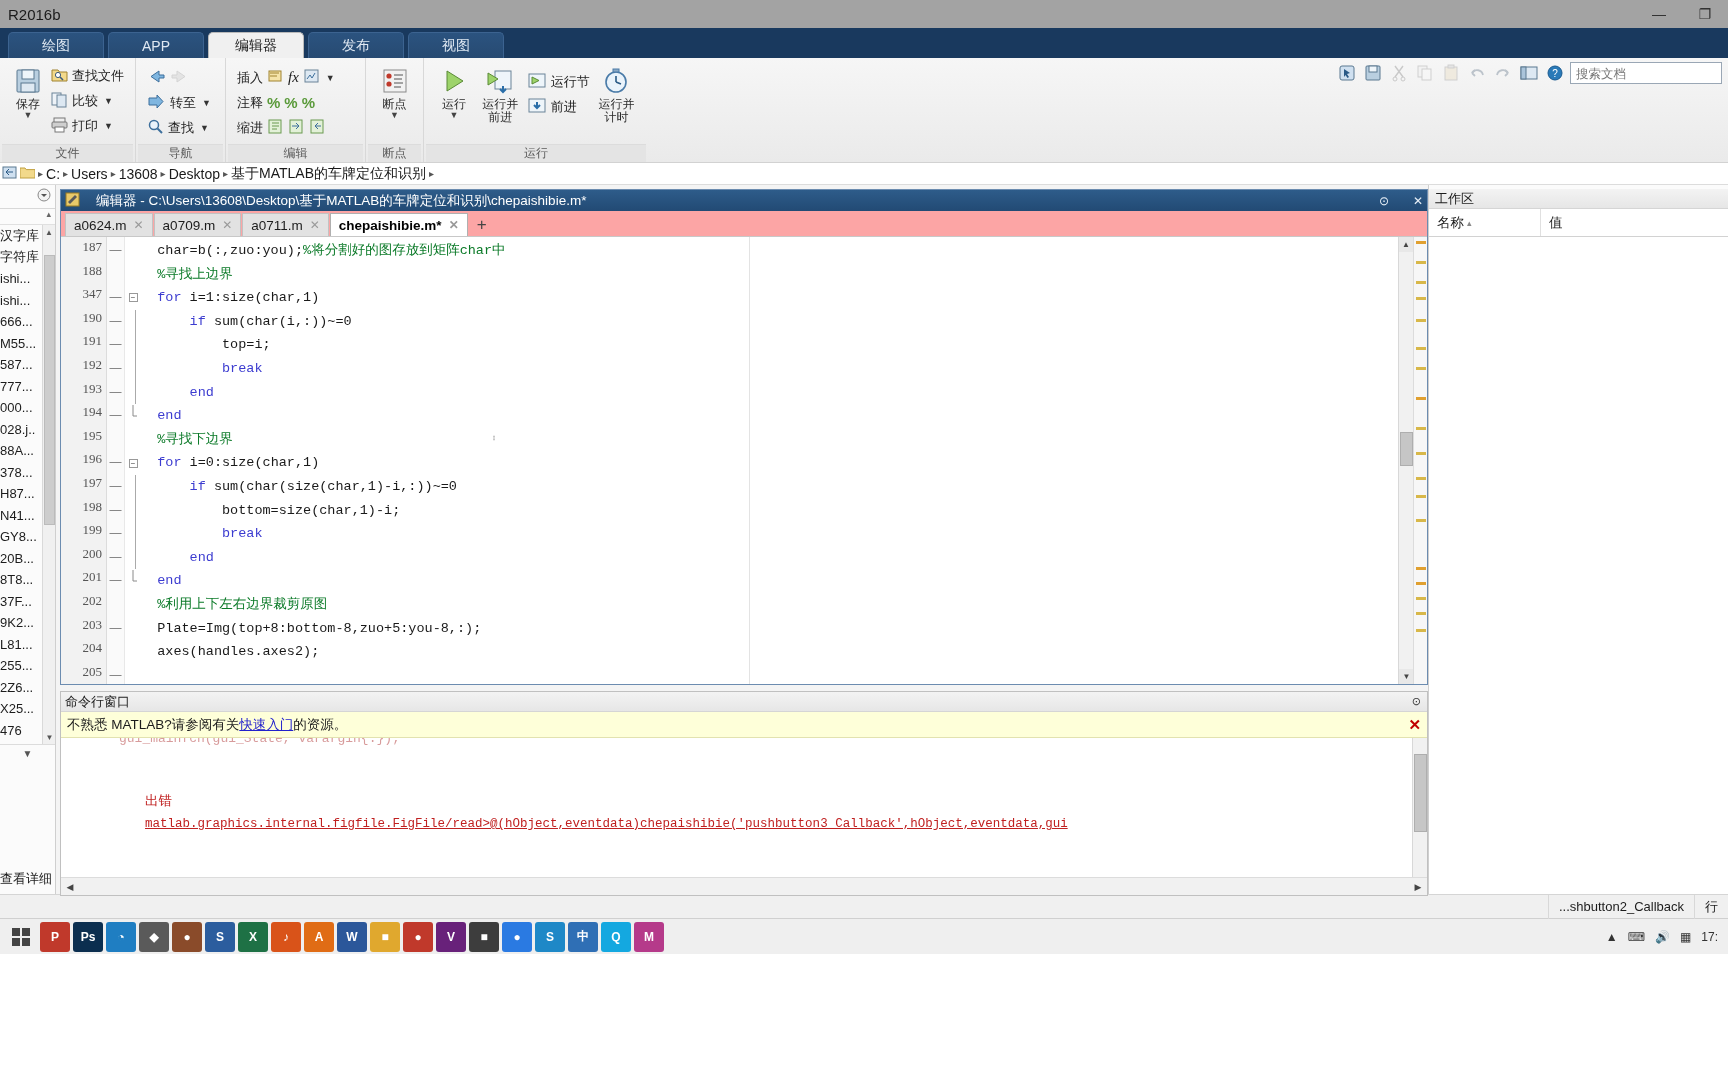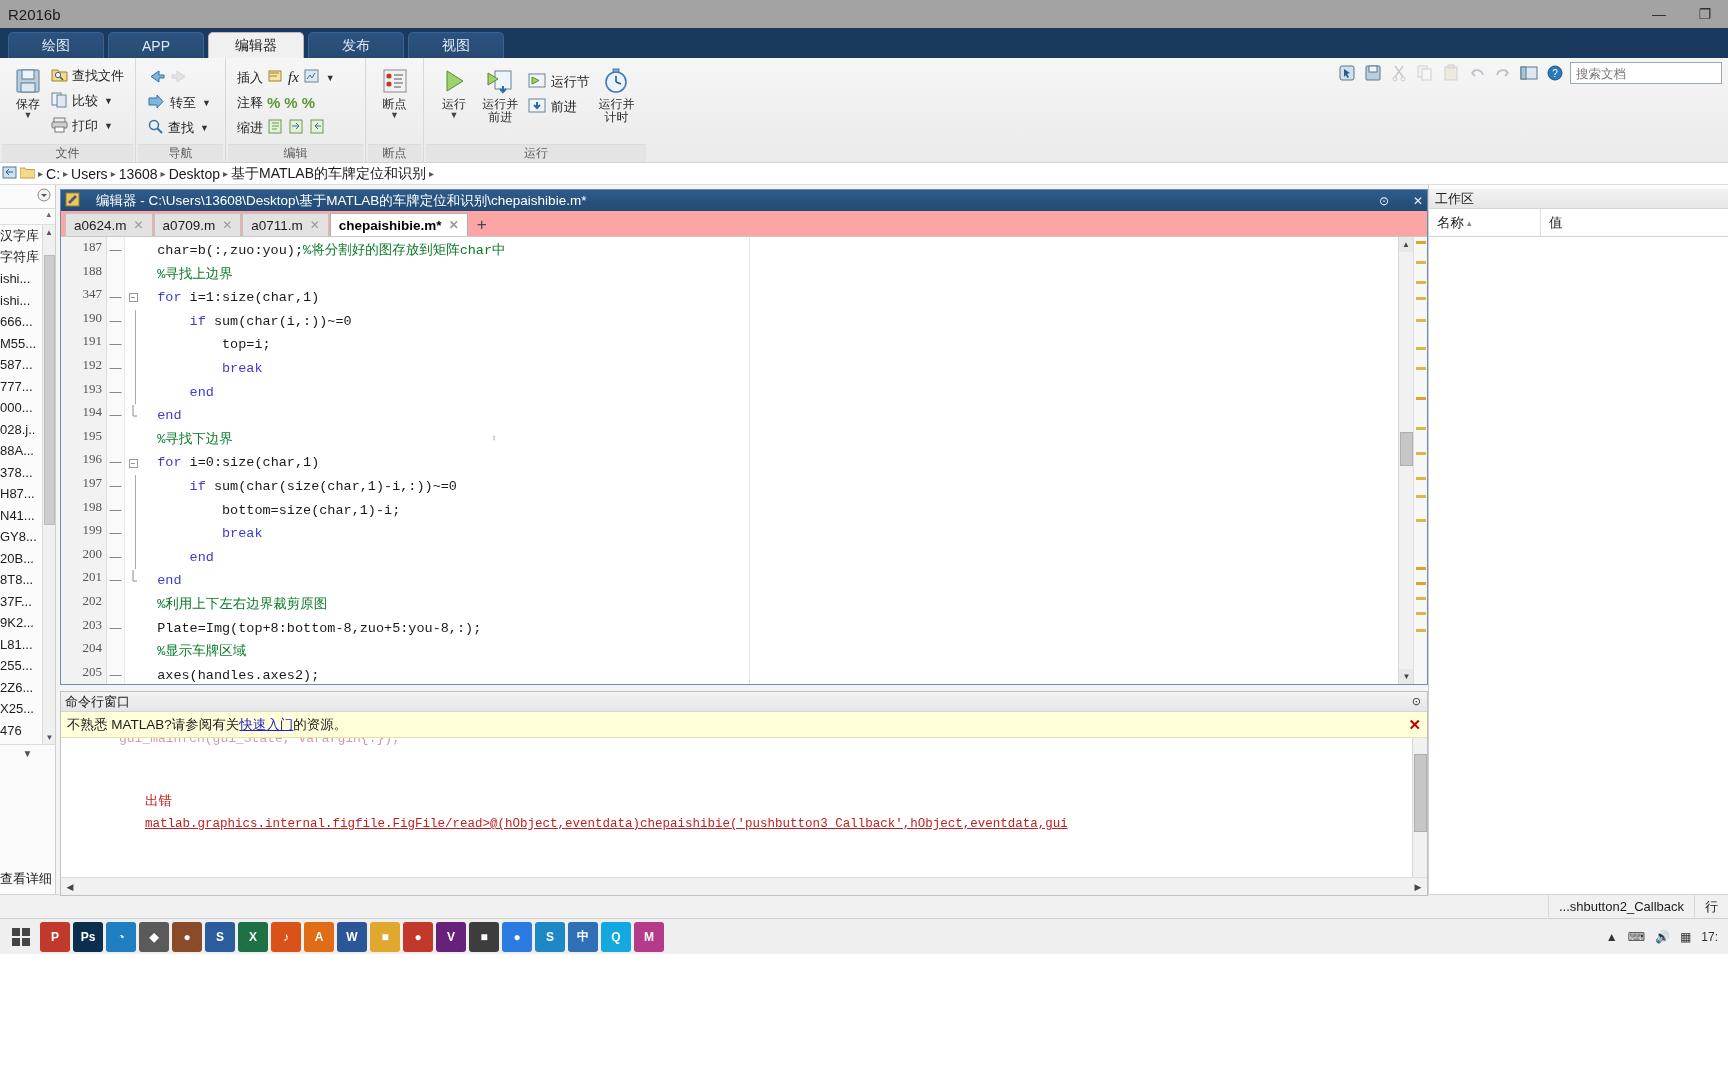--- a/index.html
+++ b/index.html
@@ -692,21 +692,20 @@
               <div class="cl"><span>  </span><span class="kw">end</span></div>
               <div class="cl"><span>  </span><span class="cmt">%寻找下边界</span></div>
               <div class="cl"><span>  </span><span class="kw">for</span><span class="var"> i=0:size(char,1)</span></div>
               <div class="cl"><span>      </span><span class="kw">if</span><span class="var"> sum(char(size(char,1)-i,:))~=0</span></div>
               <div class="cl"><span>          </span><span class="var">bottom=size(char,1)-i;</span></div>
               <div class="cl"><span>          </span><span class="kw">break</span></div>
               <div class="cl"><span>      </span><span class="kw">end</span></div>
               <div class="cl"><span>  </span><span class="kw">end</span></div>
               <div class="cl"><span>  </span><span class="cmt">%利用上下左右边界裁剪原图</span></div>
               <div class="cl"><span>  </span><span class="var">Plate=Img(top+8:bottom-8,zuo+5:you-8,:);</span></div>
-              <div class="cl"><span>  </span><span class="cmt">%显示车牌区域</span></div>
               <div class="cl"><span>  </span><span class="var">axes(handles.axes2);</span></div>
             </div>
           <div class="caret-col"></div>
           <svg class="mouse-caret" width="16" height="34" viewBox="0 0 16 34" style="left:432px;top:186px;">
             <path d="M3 2h10M8 2v30M3 32h10" stroke="#111" stroke-width="2.4" fill="none"></path>
           </svg>
         </div>
         <div class="ed-vscroll">
           <div class="sb-arrow">▲</div>
           <div class="sb-thumb" style="top:195px;height:34px;"></div>

